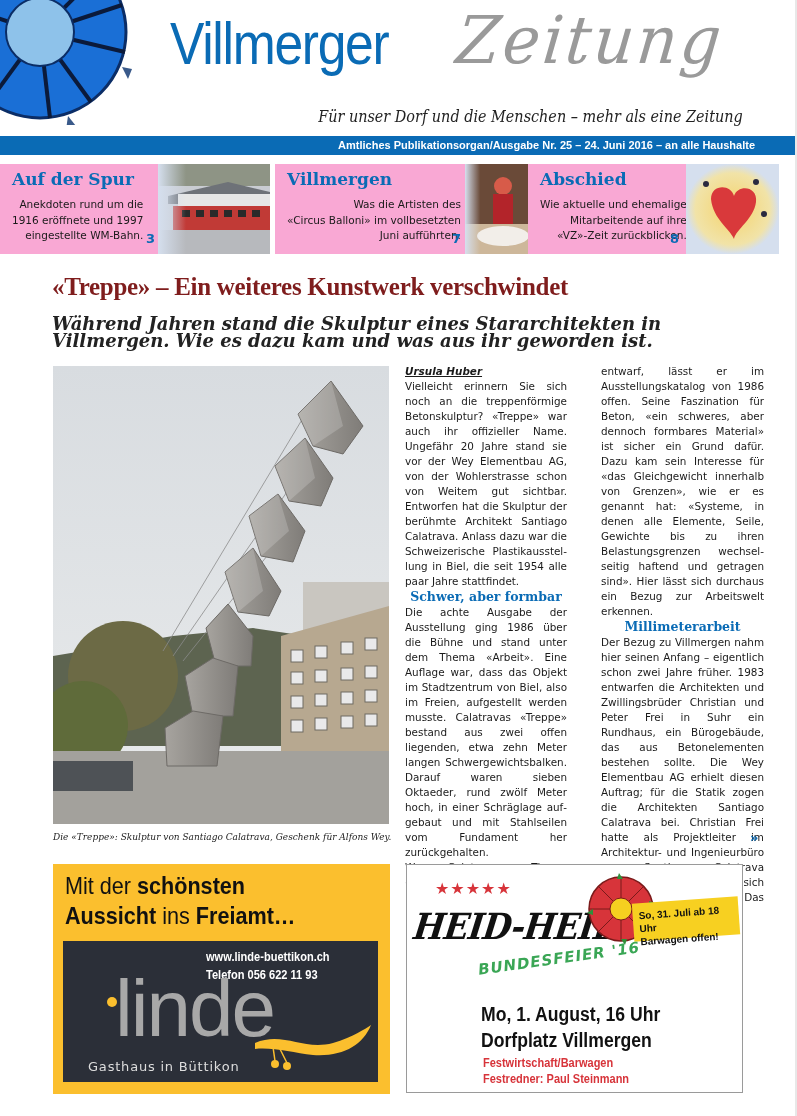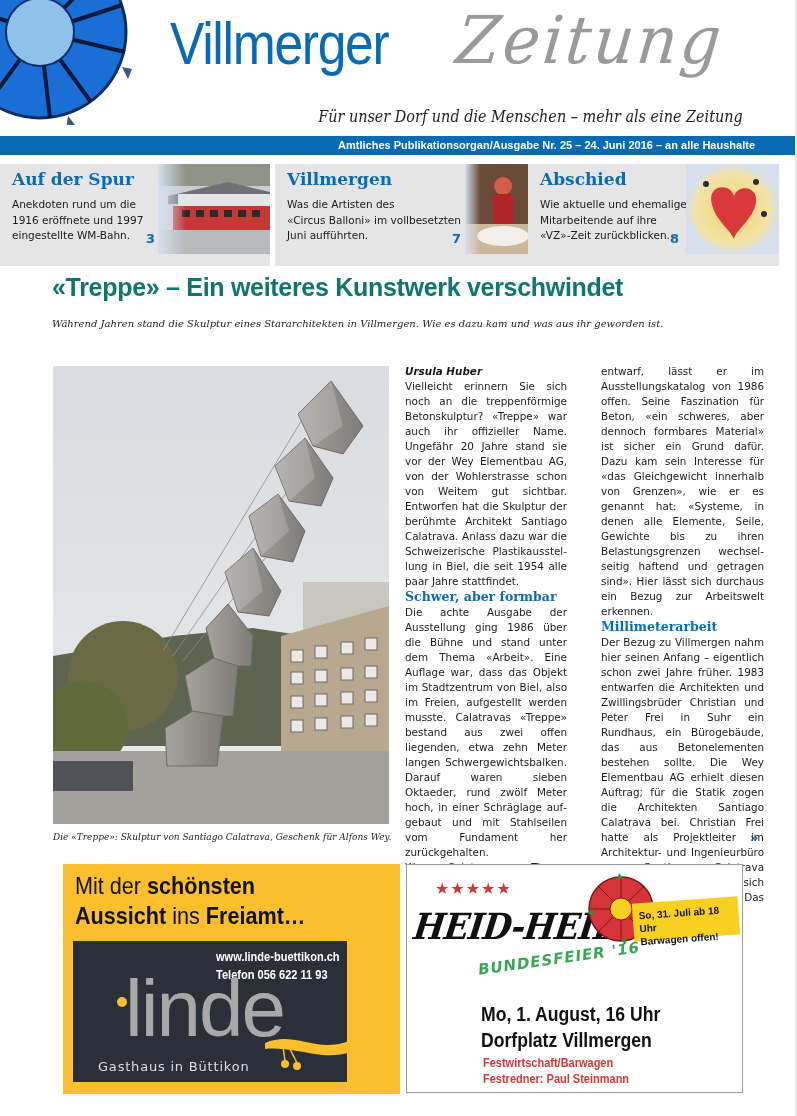--- a/index.html
+++ b/index.html
@@ -7,46 +7,46 @@
   .abs { position: absolute; }
 
   
   .logo-rose { left: -40px; top: -60px; width: 175px; height: 185px; }
   .title-villmerger { left: 170px; top: 14px; font-family: "Liberation Sans", sans-serif; font-size: 60px; color: #0a6bb5; letter-spacing: -1.5px; font-weight: normal; transform: scaleX(0.86); transform-origin: left top; line-height: 1; }
   .title-zeitung { left: 460px; top: 8px; font-family: "DejaVu Serif", serif; font-style: italic; font-size: 66px; color: #9a9a9a; line-height: 1; letter-spacing: 3px; transform: scaleX(0.95) skewX(-6deg); transform-origin: left top; }
   .tagline { right: 54px; top: 107px; font-family: "DejaVu Serif", serif; font-style: italic; font-size: 16px; color: #222; transform: scaleX(0.9); transform-origin: right top; white-space: nowrap; }
   .issue-bar { left: 0; top: 136px; width: 797px; height: 19px; background: #0a6bb5; color: #fff; font-family: "Liberation Sans", sans-serif; font-weight: bold; font-size: 11px; text-align: right; padding-right: 42px; line-height: 19px; }
 
   
-  .teaser { top: 164px; height: 102px; background: #e5e5e5; overflow: hidden; }
+  .teaser { top: 164px; height: 90px; background: #f9a8d4; overflow: hidden; text-align: right; }
   .teaser h3 { position: absolute; left: 12px; top: 5px; font-family: "DejaVu Serif", serif; font-weight: bold; font-size: 17px; color: #0a6bb5; white-space: nowrap; }
   .teaser p { position: absolute; left: 12px; top: 33px; font-family: "DejaVu Sans", sans-serif; font-size: 10.5px; line-height: 15.5px; color: #1a1a1a; }
   .teaser .page-no { position: absolute; font-family: "DejaVu Sans", sans-serif; font-weight: bold; color: #0a6bb5; font-size: 13px; top: 67px; }
   .teaser .thumb { position: absolute; top: 0; height: 90px; }
 
   
-  .headline { left: 52px; top: 273px; font-family: Liberation Sans, sans-serif; font-weight: bold; font-size: 25px; color: #0f766e; white-space: nowrap; letter-spacing: -0.3px; }
-  .dek { left: 52px; top: 315px; width: 680px; font-family: "DejaVu Serif", serif; font-style: italic; font-size: 10px; line-height: 17px; color: #222; }
+  .headline { left: 52px; top: 273px; font-family: Liberation Serif, serif; font-weight: bold; font-size: 25px; color: #7f1d1d; white-space: nowrap; letter-spacing: -0.3px; }
+  .dek { left: 52px; top: 315px; width: 680px; font-family: "DejaVu Serif", serif; font-style: italic; font-size: 18px; line-height: 17px; color: #222; font-weight: bold; }
   .photo { left: 53px; top: 366px; width: 336px; height: 458px; overflow: hidden; background: #dde0e2; }
   .caption { left: 53px; top: 832px; font-family: "DejaVu Serif", serif; font-style: italic; font-size: 9px; color: #222; white-space: nowrap; }
 
   .col { font-family: "DejaVu Sans", sans-serif; font-size: 10.4px; line-height: 15px; color: #1a1a1a; text-align: justify; hyphens: manual; }
   .col1 { left: 405px; top: 364px; width: 162px; }
   .col2 { left: 582px; top: 364px; width: 163px; margin-left: 19px; }
-  .author { font-weight: bold; font-style: italic; }
-  .subhead { font-family: "DejaVu Serif", serif; font-weight: bold; font-size: 12.5px; color: #0a6bb5; margin-top: 6px; line-height: 16px; text-align: left; }
+  .author { font-weight: bold; font-style: italic; text-decoration: underline; }
+  .subhead { font-family: "DejaVu Serif", serif; font-weight: bold; font-size: 12.5px; color: #0a6bb5; margin-top: 6px; line-height: 16px; text-align: center; }
   .col p { margin: 0; }
   .cont-arrow { left: 750px; top: 830px; color: #0a6bb5; font-weight: bold; font-size: 13px; font-family: "DejaVu Sans", sans-serif; }
 
   
-  .ad-linde { left: 63px; top: 864px; width: 337px; height: 230px; background: #fbbf2e; text-decoration: underline; }
+  .ad-linde { left: 53px; top: 864px; width: 337px; height: 230px; background: #fbbf2e; text-decoration: underline; }
   .linde-head1 { position: absolute; left: 12px; top: 8px; font-family: "Liberation Sans", sans-serif; font-size: 24px; color: #111; white-space: nowrap; transform: scaleX(0.9); transform-origin: left top; }
   .linde-head1 b, .linde-head2 b { font-weight: bold; }
   .linde-head2 { position: absolute; left: 12px; top: 38px; font-family: "Liberation Sans", sans-serif; font-size: 24px; color: #111; white-space: nowrap; transform: scaleX(0.9); transform-origin: left top; }
-  .linde-box { position: absolute; left: 10px; top: 77px; width: 274px; height: 141px; background: #2b2f38; }
+  .linde-box { position: absolute; left: 10px; top: 77px; width: 315px; height: 141px; background: #2b2f38; }
   .linde-web { position: absolute; left: 143px; top: 8px; color: #fff; font-family: "Liberation Sans", sans-serif; font-weight: bold; font-size: 13px; transform: scaleX(0.85); transform-origin: left top; white-space: nowrap; }
   .linde-tel { position: absolute; left: 143px; top: 26px; color: #fff; font-family: "Liberation Sans", sans-serif; font-weight: bold; font-size: 13px; transform: scaleX(0.85); transform-origin: left top; white-space: nowrap; }
   .linde-word { position: absolute; left: 20px; top: 28px; color: #a8a8a8; font-family: "Liberation Sans", sans-serif; font-size: 80px; line-height: 1; letter-spacing: -2px; margin-left: 32px; }
   .linde-dot { position: absolute; left: 44px; top: 56px; width: 10px; height: 10px; border-radius: 50%; background: #fbbf2e; }
   .linde-sub { position: absolute; left: 25px; top: 118px; color: #ddd; font-family: "DejaVu Sans", sans-serif; font-size: 13px; letter-spacing: 0.8px; white-space: nowrap; }
   .linde-swoosh { position: absolute; left: 190px; top: 80px; width: 120px; height: 50px; }
 
   .ad-bundesfeier { left: 406px; top: 864px; width: 337px; height: 229px; border: 1px solid #9a9a9a; background: #fff; overflow: hidden; }
   .heid { position: absolute; left: 10px; top: 40px; font-family: "DejaVu Serif", serif; font-weight: bold; font-style: italic; font-size: 36px; color: #111; white-space: nowrap; letter-spacing: -1px; transform: scaleX(0.92) skewX(-8deg); transform-origin: left top; }
   .stars { position: absolute; left: 28px; top: 14px; color: #d7343a; font-size: 16px; letter-spacing: 1px; white-space: nowrap; }

